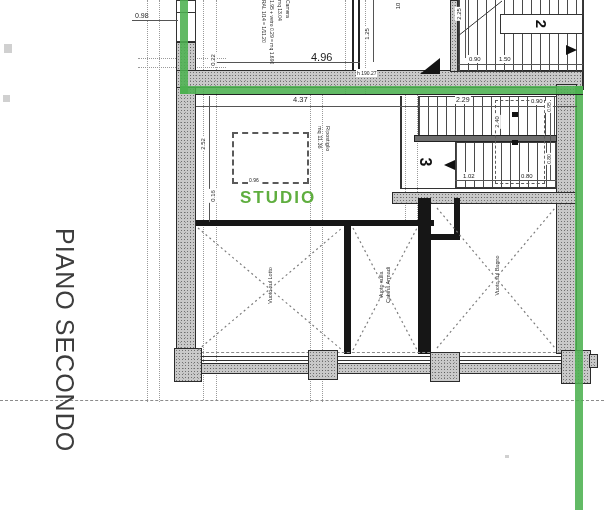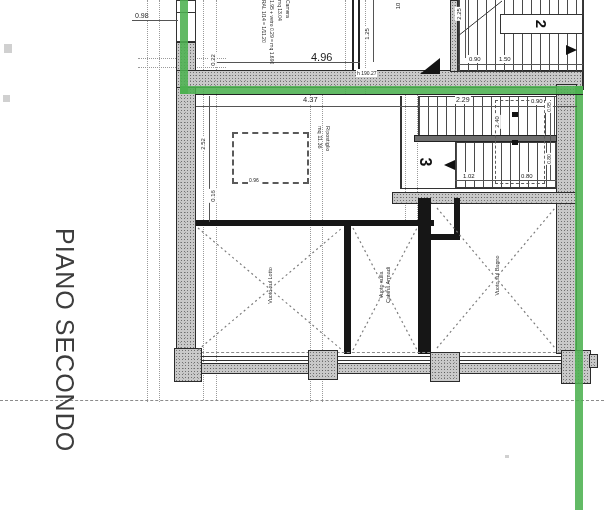--- a/index.html
+++ b/index.html
@@ -140,21 +140,21 @@
   <div class="abs dline" style="left:550px;top:100px;width:1px;height:80px;"></div>
 
   <div class="abs dim" style="left:134px;top:12px;">0.98</div>
   <div class="abs dim s vrot" style="left:206px;top:56px;">0.22</div>
   <div class="abs dim" style="left:310px;top:53px;font-size:11px;">4.96</div>
   <div class="abs dim s vrot" style="left:360px;top:30px;">1.25</div>
   <div class="abs dim s vrot" style="left:394px;top:2px;">10</div>
   <div class="abs dim s vrot" style="left:452px;top:10px;">2.25</div>
   <div class="abs dim s" style="left:468px;top:55px;">0.90</div>
   <div class="abs dim s" style="left:498px;top:55px;">1.50</div>
-  <div class="abs dim" style="left:302px;top:96px;font-size:7.5px;">4.37</div>
+  <div class="abs dim" style="left:292px;top:96px;font-size:7.5px;">4.37</div>
   <div class="abs dim" style="left:455px;top:96px;">2.29</div>
   <div class="abs dim s" style="left:530px;top:97px;">0.90</div>
   <div class="abs dim s vrot" style="left:196px;top:140px;">2.52</div>
   <div class="abs dim s vrot" style="left:206px;top:192px;">0.16</div>
   <div class="abs dim s vrot" style="left:490px;top:118px;">2.40</div>
   <div class="abs dim s" style="left:462px;top:172px;">1.02</div>
   <div class="abs dim s" style="left:520px;top:172px;">0.80</div>
   <div class="abs dim xs vrot" style="left:543px;top:103px;">0.95</div>
   <div class="abs dim xs vrot" style="left:543px;top:155px;">0.80</div>
 
@@ -162,20 +162,21 @@
     <div>Camera</div>
     <div>mq 13.04</div>
     <div>1.95 + vetro 0.29 = mq 1.690</div>
     <div>RAL 1/14 = 1/11.20</div>
   </div>
   <div class="abs vertblock" style="left:316px;top:126px;height:64px;font-size:5.5px;">
     <div>Ripostiglio</div>
     <div>mq 11.36</div>
   </div>
 
+  <div class="abs studio" style="left:240px;top:188px;">STUDIO</div>
 
   <div class="abs roomlbl" style="left:225px;top:282px;width:90px;">Vuoto sul Lotto</div>
   <div class="abs roomlbl" style="left:340px;top:278px;width:90px;">
     <div>Vuoto sulla</div>
     <div>Cabina Armadi</div>
   </div>
   <div class="abs roomlbl" style="left:452px;top:272px;width:90px;">Vuoto sul Bagno</div>
 
 </div>
 

